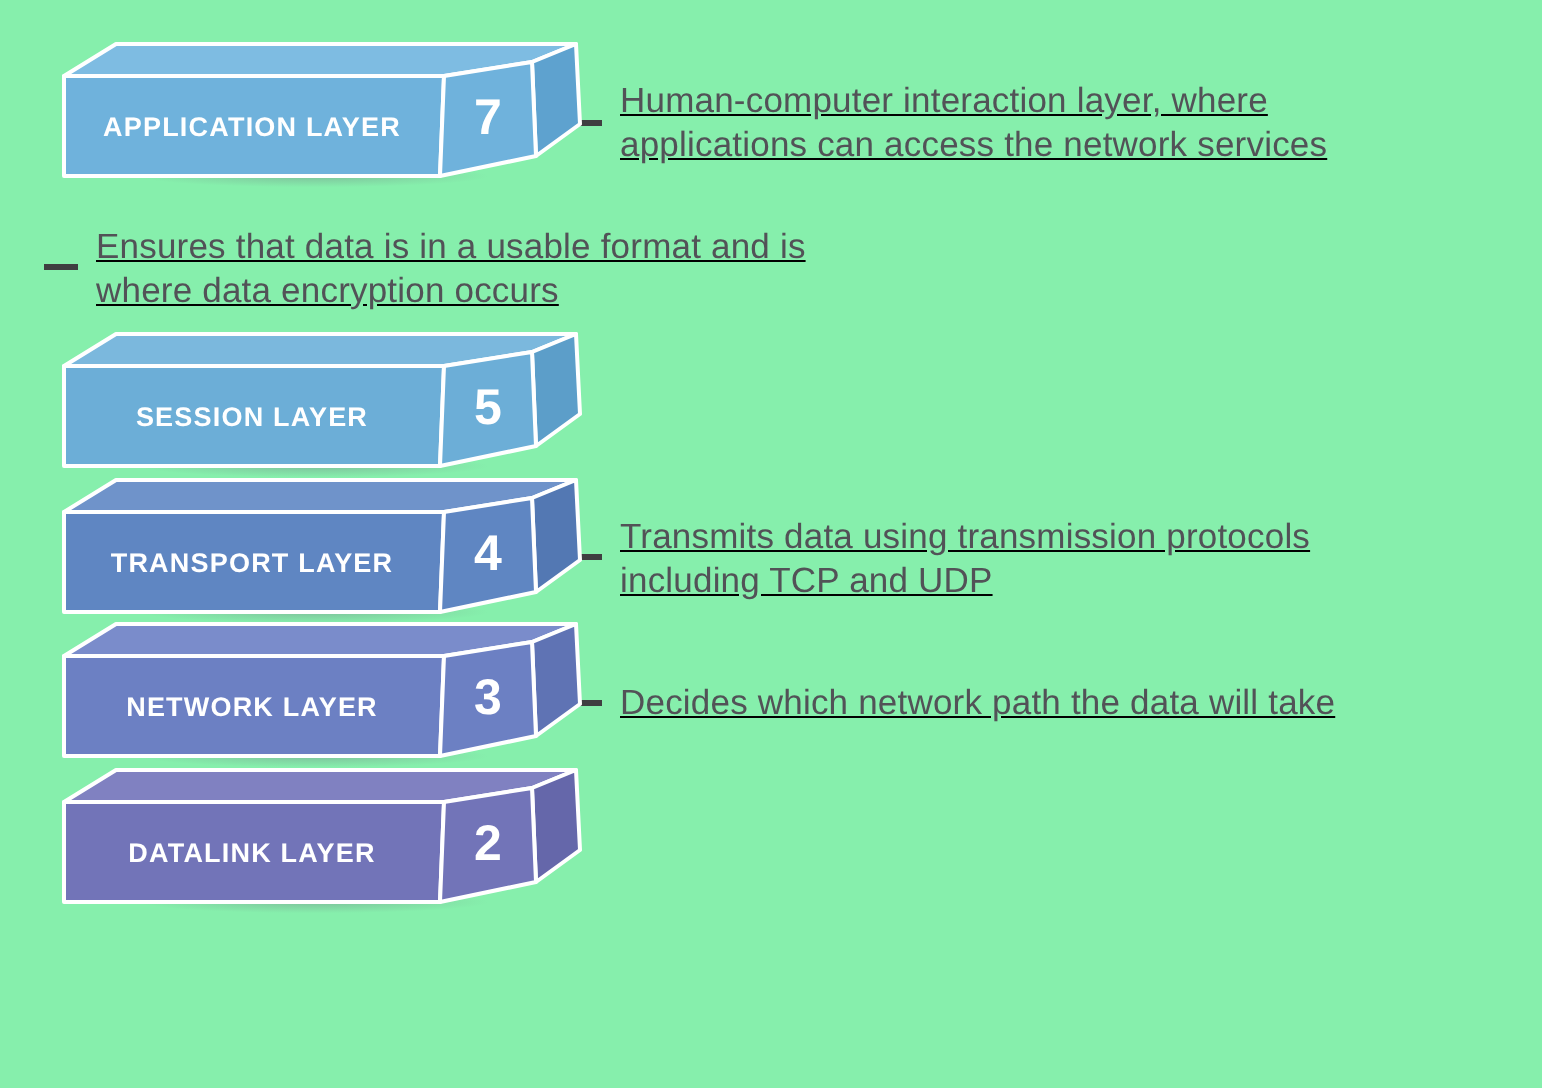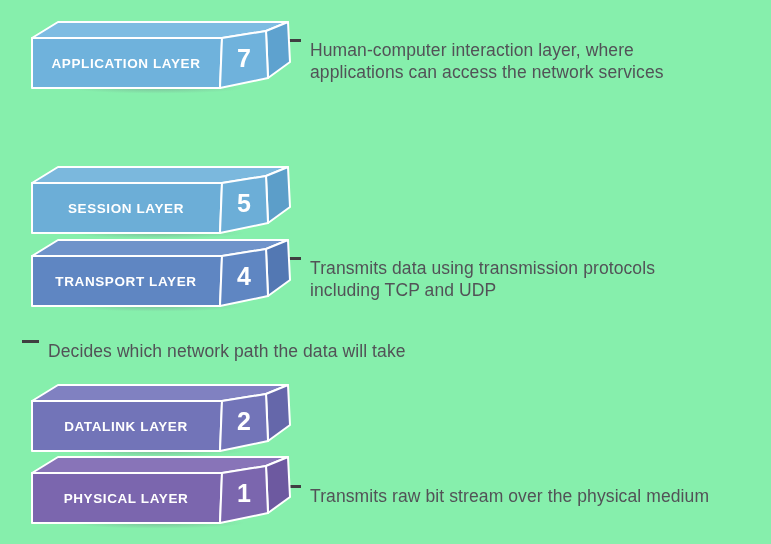--- a/index.html
+++ b/index.html
@@ -61,23 +61,24 @@
   }
   .layer-num {
     fill: #ffffff;
     font-family: "Liberation Sans", sans-serif;
     font-weight: bold;
     font-size: 25px;
     text-anchor: middle;
   }
   .desc-wrap {
     display: flex;
-    align-items: flex-start;
+    align-items: center;
     margin-left: -8px;
     margin-top: 10px;
+    text-decoration: underline;
   }
   .dash {
     flex: 0 0 17px;
     height: 0;
     border-top: 3.4px solid #3f3f41;
     margin-right: 9px;
   }
   .desc {
     margin: 0;
     font-size: 17.5px;
@@ -105,20 +106,25 @@
       </svg>
     </div>
     <div class="desc-wrap">
       <span class="dash"></span>
       <p class="desc">Human-computer interaction layer, where
 applications can access the network services</p>
     </div>
   </div>
 
   <div class="row">
+    <div class="desc-wrap">
+      <span class="dash"></span>
+      <p class="desc">Ensures that data is in a usable format and is
+where data encryption occurs</p>
+    </div>
   </div>
 
   <div class="row">
     <div class="box-wrap">
       <div class="box-shadow"></div>
       <svg width="262" height="72" viewBox="0 0 262 72">
         <polygon class="face face-top" points="2,18 28,2 258,2 236,11 192,18" fill="#7BB8DD"></polygon>
         <polygon class="face face-side" points="236,11 258,2 260,42 238,58" fill="#5C9EC9"></polygon>
         <polygon class="face face-front" points="2,18 192,18 190,68 2,68" fill="#6CAED7"></polygon>
         <polygon class="face face-cap" points="192,18 236,11 238,58 190,68" fill="#6CAED7"></polygon>
@@ -141,51 +147,45 @@
       </svg>
     </div>
     <div class="desc-wrap">
       <span class="dash"></span>
       <p class="desc">Transmits data using transmission protocols
 including TCP and UDP</p>
     </div>
   </div>
 
   <div class="row">
+    <div class="box-wrap">
+      <div class="box-shadow"></div>
+      <svg width="262" height="72" viewBox="0 0 262 72">
+        <polygon class="face face-top" points="2,18 28,2 258,2 236,11 192,18" fill="#7A8CCB"></polygon>
+        <polygon class="face face-side" points="236,11 258,2 260,42 238,58" fill="#5F73B4"></polygon>
+        <polygon class="face face-front" points="2,18 192,18 190,68 2,68" fill="#6C80C3"></polygon>
+        <polygon class="face face-cap" points="192,18 236,11 238,58 190,68" fill="#6C80C3"></polygon>
+        <text class="layer-label" x="96" y="48">NETWORK LAYER</text>
+        <text class="layer-num" x="214" y="47">3</text>
+      </svg>
+    </div>
     <div class="desc-wrap">
       <span class="dash"></span>
       <p class="desc">Decides which network path the data will take</p>
     </div>
   </div>
 
   <div class="row">
     <div class="box-wrap">
       <div class="box-shadow"></div>
       <svg width="262" height="72" viewBox="0 0 262 72">
         <polygon class="face face-top" points="2,18 28,2 258,2 236,11 192,18" fill="#8081C1"></polygon>
         <polygon class="face face-side" points="236,11 258,2 260,42 238,58" fill="#6567AA"></polygon>
         <polygon class="face face-front" points="2,18 192,18 190,68 2,68" fill="#7274B8"></polygon>
         <polygon class="face face-cap" points="192,18 236,11 238,58 190,68" fill="#7274B8"></polygon>
         <text class="layer-label" x="96" y="48">DATALINK LAYER</text>
         <text class="layer-num" x="214" y="47">2</text>
       </svg>
     </div>
   </div>
 
-  <div class="row">
-    <div class="box-wrap">
-      <div class="box-shadow"></div>
-      <svg width="262" height="72" viewBox="0 0 262 72">
-        <polygon class="face face-top" points="2,18 28,2 258,2 236,11 192,18" fill="#8874B8"></polygon>
-        <polygon class="face face-side" points="236,11 258,2 260,42 238,58" fill="#6D59A0"></polygon>
-        <polygon class="face face-front" points="2,18 192,18 190,68 2,68" fill="#7B66AE"></polygon>
-        <polygon class="face face-cap" points="192,18 236,11 238,58 190,68" fill="#7B66AE"></polygon>
-        <text class="layer-label" x="96" y="48">PHYSICAL LAYER</text>
-        <text class="layer-num" x="214" y="47">1</text>
-      </svg>
-    </div>
-    <div class="desc-wrap">
-      <span class="dash"></span>
-      <p class="desc">Transmits raw bit stream over the physical medium</p>
-    </div>
-  </div>
 </div>
 </div>
 
 </body></html>

